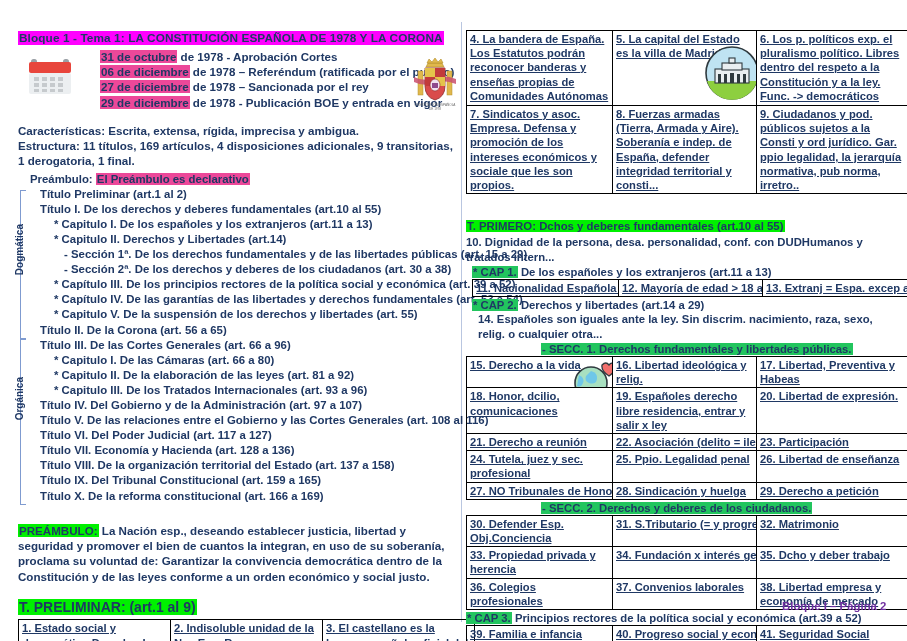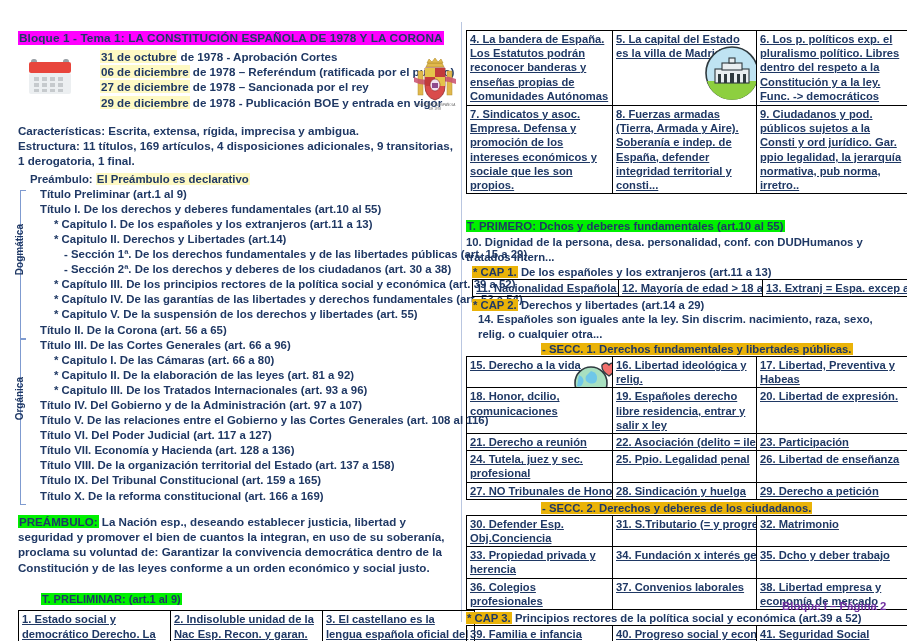--- a/index.html
+++ b/index.html
@@ -9,23 +9,23 @@
     font-family:"Liberation Sans", sans-serif;
     color:#1f3864;
     overflow:hidden;
     position:relative;
   }
   .page{position:relative;width:835px;height:641px;}
   .col-left{position:absolute;left:18px;top:28px;width:442px;}
   .col-right{position:absolute;left:466px;top:30px;width:425px;}
   .divider{position:absolute;left:461px;top:22px;width:0;height:600px;border-left:1px solid #b9c6e0;}
   .hl-pink{background:#ff00ff;padding:0 1px;}
-  .hl-yellow{background:#fef9c3;padding:0 1px;}
+  .hl-yellow{background:#ec4899;padding:0 1px;}
   .hl-green{background:#00f000;padding:0 1px;}
-  .hl-cyan{background:#eab308;padding:0 1px;}
+  .hl-cyan{background:#22c55e;padding:0 1px;}
 
   
   .title-bar{font-size:11.8px;font-weight:700;letter-spacing:0.1px;display:inline-block;}
   .dates-wrap{position:relative;height:74px;margin-top:3px;}
   .cal-icon{position:absolute;left:9px;top:5px;width:46px;height:44px;}
   .dates{position:absolute;left:82px;top:0;}
   .dates div{font-size:11.6px;line-height:15.2px;font-weight:600;white-space:nowrap;}
   .shield{position:absolute;left:386px;top:4px;width:62px;height:62px;}
 
   .para{font-size:11.6px;line-height:15.2px;font-weight:600;margin:0;}
@@ -36,21 +36,21 @@
   .i0{padding-left:12px;}
   .i1{padding-left:22px;}
   .i2{padding-left:36px;}
   .i3{padding-left:46px;}
 
   .brace{position:absolute;border-left:1.3px solid #7f9bd0;border-top:1.3px solid #7f9bd0;border-bottom:1.3px solid #7f9bd0;width:5px;}
   .vlabel{position:absolute;font-size:10px;font-weight:700;color:#1f3864;
           writing-mode:vertical-rl;transform:rotate(180deg);letter-spacing:0px;}
 
   
-  .preamble{margin-top:10px;font-size:11.6px;line-height:15.4px;font-weight:600;}
+  .preamble{margin-top:19px;font-size:11.6px;line-height:15.4px;font-weight:600;}
 
   
   table{border-collapse:collapse;table-layout:fixed;}
   .tbl{border:1.1px solid #000;}
   .tbl td{border:1.1px solid #000;vertical-align:top;
           font-size:11.2px;line-height:14.2px;font-weight:600;color:#1f3864;
           padding:1px 2px 1px 3px;overflow:hidden;white-space:normal;text-decoration:underline;}
   .left-tbl{width:440px;margin-top:3px;}
   .left-tbl td{width:146px;height:62px;}
 
@@ -141,21 +141,21 @@
     <p class="para">Características: Escrita, extensa, rígida, imprecisa y ambigua.</p>
     <p class="para">Estructura: 11 títulos, 169 artículos, 4 disposiciones adicionales, 9 transitorias, 1 derogatoria, 1 final.</p>
 
     <div class="outline">
       <div class="brace" style="left:2px;top:18px;height:148px;"></div>
       <div class="vlabel" style="left:-4px;top:52px;">Dogmática</div>
       <div class="brace" style="left:2px;top:166px;height:165px;"></div>
       <div class="vlabel" style="left:-4px;top:205px;">Orgánica</div>
 
       <div class="ln i0"><span>Preámbulo: </span><span class="hl-yellow">El Preámbulo es declarativo</span></div>
-      <div class="ln i1">Título Preliminar (art.1 al 9)</div>
+      <div class="ln i1">Título Preliminar (art.1 al 2)</div>
       <div class="ln i1">Título I. De los derechos y deberes fundamentales (art.10 al 55)</div>
       <div class="ln i2">* Capitulo I. De los españoles y los extranjeros (art.11 a 13)</div>
       <div class="ln i2">* Capitulo II. Derechos y Libertades (art.14)</div>
       <div class="ln i3">- Sección 1ª. De los derechos fundamentales y de las libertades públicas (art. 15 a 29)</div>
       <div class="ln i3">- Sección 2ª. De los derechos y deberes de los ciudadanos (art. 30 a 38)</div>
       <div class="ln i2">* Capítulo III. De los principios rectores de la política social y económica (art. 39 a 52)</div>
       <div class="ln i2">* Capítulo IV. De las garantías de las libertades y derechos fundamentales (art. 53 a 54)</div>
       <div class="ln i2">* Capitulo V. De la suspensión de los derechos y libertades (art. 55)</div>
       <div class="ln i1">Título II. De la Corona (art. 56 a 65)</div>
       <div class="ln i1">Título III. De las Cortes Generales (art. 66 a 96)</div>
@@ -169,21 +169,21 @@
       <div class="ln i1">Título VIII. De la organización territorial del Estado (art. 137 a 158)</div>
       <div class="ln i1">Título IX. Del Tribunal Constitucional (art. 159 a 165)</div>
       <div class="ln i1">Título X. De la reforma constitucional (art. 166 a 169)</div>
     </div>
 
     <div class="preamble">
       <span class="hl-green">PREÁMBULO:</span><span> La Nación esp., deseando establecer justicia, libertad y seguridad y promover el bien de cuantos la integran, en uso de su soberanía, proclama su voluntad de: Garantizar la convivencia democrática dentro de la Constitución y de las leyes conforme a un orden económico y social justo.</span>
     </div>
 
     <div style="margin-top:14px;">
-      <span class="hl-green" style="font-size:11px;font-weight:700;margin-left:23px;">T. PRELIMINAR: (art.1 al  9)</span>
+      <span class="hl-green" style="font-size:14px;font-weight:700;">T. PRELIMINAR: (art.1 al  9)</span>
       <table class="tbl left-tbl">
         <tbody>
             <tr>
           <td>1. Estado social y democrático Derecho. La soberanía nacional reside en el pueblo español. Monarquía parlamentaria</td>
           <td>2. Indisoluble unidad de la Nac Esp. Recon. y garan. el dcho a la autonomía de nac. y regiones que la integran y la solidaridad</td>
           <td>3. El castellano es la lengua española oficial del Estado. Las demás lenguas españolas serán también oficiales.</td>
         </tr>
       </tbody>
         </table>
     </div>

